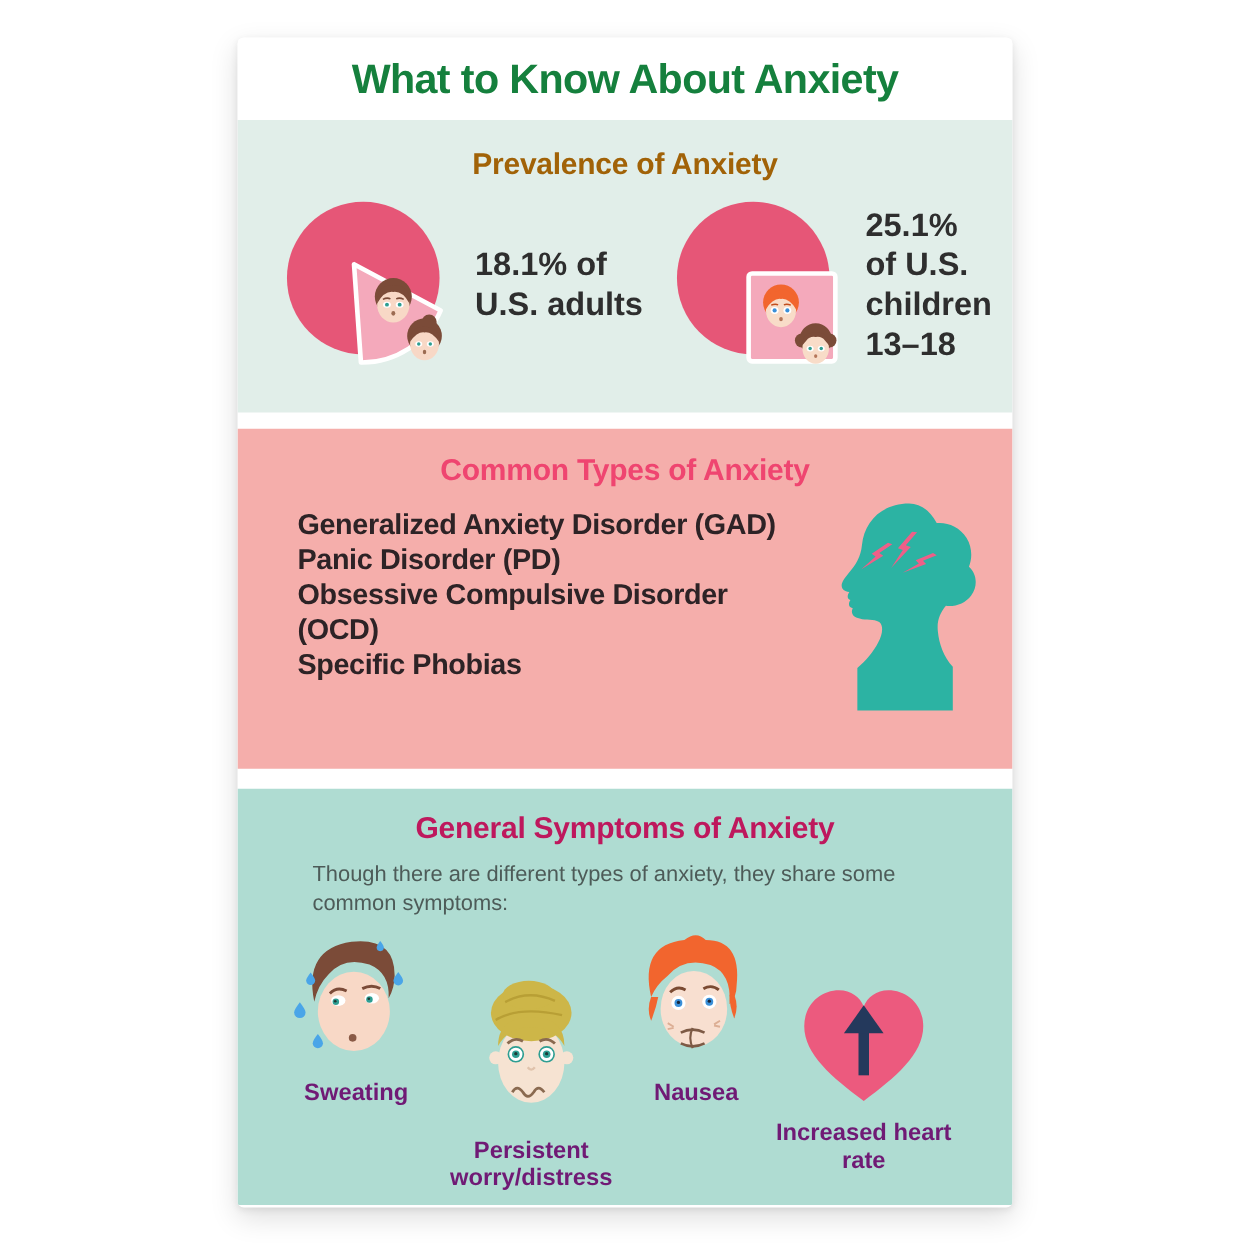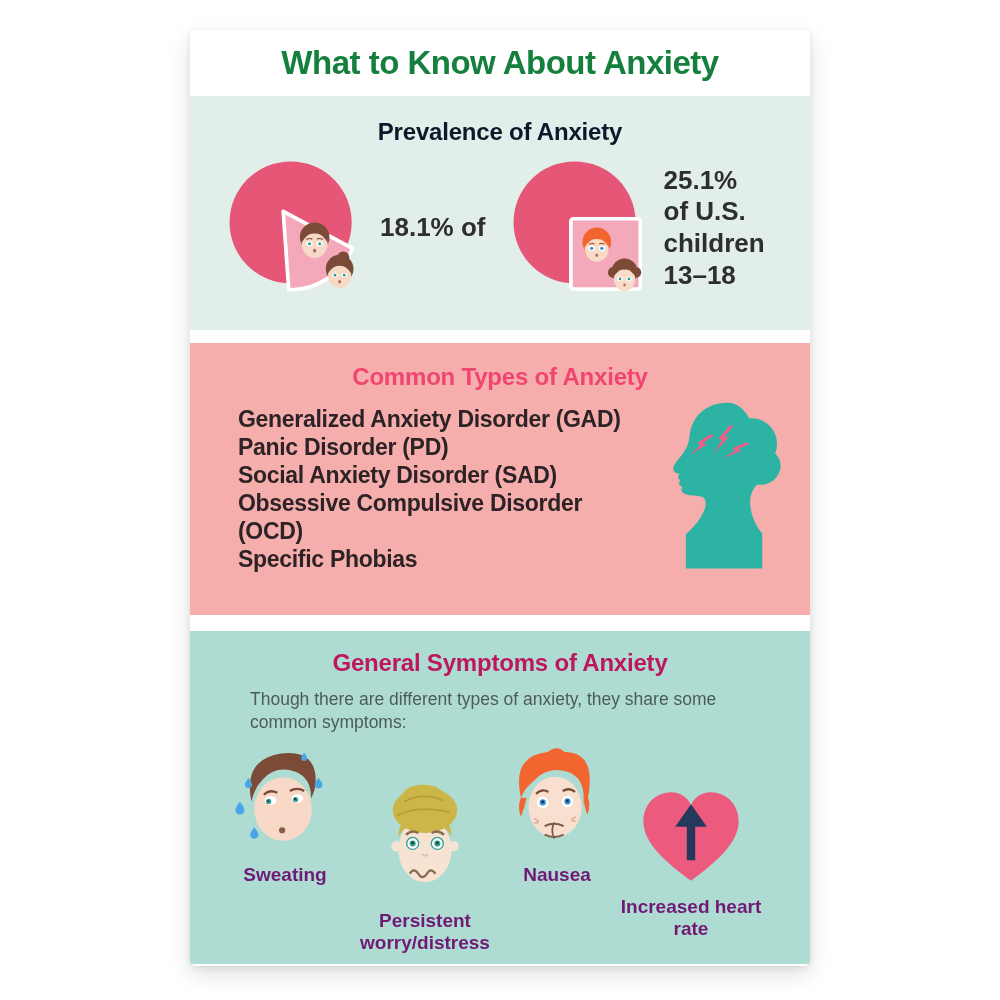--- a/index.html
+++ b/index.html
@@ -7,21 +7,21 @@
   .canvas { position:relative; width:1000px; height:1000px; background:#ffffff; overflow:hidden; }
   .card {
     position:absolute; left:190px; top:30px; width:620px; height:936px;
     background:#ffffff; border-radius:5px;
     box-shadow:0 8px 22px rgba(0,0,0,.13), 0 2px 6px rgba(0,0,0,.08);
     overflow:hidden;
   }
   .title-bar { height:66px; display:flex; align-items:center; justify-content:center; background:#fff; }
   .main-title { font-size:33px; font-weight:bold; color:#15803d; letter-spacing:-0.5px; }
 
-  section h2 { text-align:center; font-size:24px; font-weight:bold; color:#0f172a; letter-spacing:-0.2px; }
+  section h2 { text-align:center; font-size:24px; font-weight:bold; color:#a16207; letter-spacing:-0.2px; }
 
   
   .sec1 { background:#e1eee9; height:234px; }
   .sec1 h2 { padding-top:22px; }
   .pies { display:flex; align-items:center; margin-top:8px; padding-left:34px; }
   .pie-group { display:flex; align-items:center; }
   .pie-group.children { margin-left:22px; }
   .stat { font-size:26px; font-weight:bold; color:#2e2e2e; line-height:1.22; margin-left:8px; }
   .stat span { display:block; }
 
@@ -83,20 +83,21 @@
               <path d="M-12.5 2 Q-13 -11 0 -11 Q13 -11 12.5 2 Q6 -7 0 -6 Q-6 -7 -12.5 2 Z" fill="#7b4b38"></path>
               <ellipse cx="-5" cy="4" rx="3" ry="2.4" fill="#ffffff"></ellipse>
               <circle cx="-5" cy="4" r="1.5" fill="#2e9e92"></circle>
               <ellipse cx="5" cy="4" rx="3" ry="2.4" fill="#ffffff"></ellipse>
               <circle cx="5" cy="4" r="1.5" fill="#2e9e92"></circle>
               <ellipse cx="0" cy="11" rx="1.5" ry="1.9" fill="#9c6b52"></ellipse>
             </g>
           </svg>
           <div class="stat">
             <span>18.1% of</span>
+            <span>U.S. adults</span>
           </div>
         </div>
 
         <div class="pie-group children">
           <svg width="148" height="148" viewBox="0 0 160 160">
             <circle cx="72" cy="74" r="66" fill="#e65677"></circle>
             <rect x="68" y="70" width="75" height="76" rx="3" fill="#f4a9bb" stroke="#ffffff" stroke-width="4"></rect>
 
             <g transform="translate(96,99)">
               <circle cx="0" cy="-4" r="15.5" fill="#f2652e"></circle>
@@ -134,21 +135,20 @@
 
       </div>
     </section>
 
     <section class="sec2">
       <h2>Common Types of Anxiety</h2>
       <div class="types-body">
         <ul class="types-list">
           <li>Generalized Anxiety Disorder (GAD)</li>
           <li>Panic Disorder (PD)</li>
-          <li>Social Anxiety Disorder (SAD)</li>
           <li>Obsessive Compulsive Disorder (OCD)</li>
           <li>Specific Phobias</li>
         </ul>
         <div class="head-wrap">
           <svg width="138" height="176" viewBox="0 0 150 190">
             <path fill="#2cb3a3" d="M84 10 C60 10 45 26 43 46 C42 56 38 63 31 71 C27 76 24 80 26 84 C27 86 30 87 32 87 C30 90 30 93 33 94 C31 97 31 100 35 101 C33 105 35 109 41 110 C47 112 53 110 58 113 C62 116 61 124 57 131 C53 139 46 147 39 153 L39 190 L122 190 L122 152 C114 143 110 132 109 121 C108 112 111 105 116 99 C124 100 133 97 138 90 C144 82 143 71 136 65 C139 58 139 48 134 40 C128 30 117 26 108 27 C102 16 94 10 84 10 Z"></path>
             <g fill="#ee5f88">
               <polygon points="6,0 -4,14 0,15 -8,30 6,12 2,11 10,0" transform="translate(60,42) rotate(20) scale(1.0)"></polygon>
               <polygon points="6,0 -4,14 0,15 -8,30 6,12 2,11 10,0" transform="translate(80,34) rotate(5) scale(1.1)"></polygon>
               <polygon points="6,0 -4,14 0,15 -8,30 6,12 2,11 10,0" transform="translate(100,50) rotate(32) scale(0.95)"></polygon>

